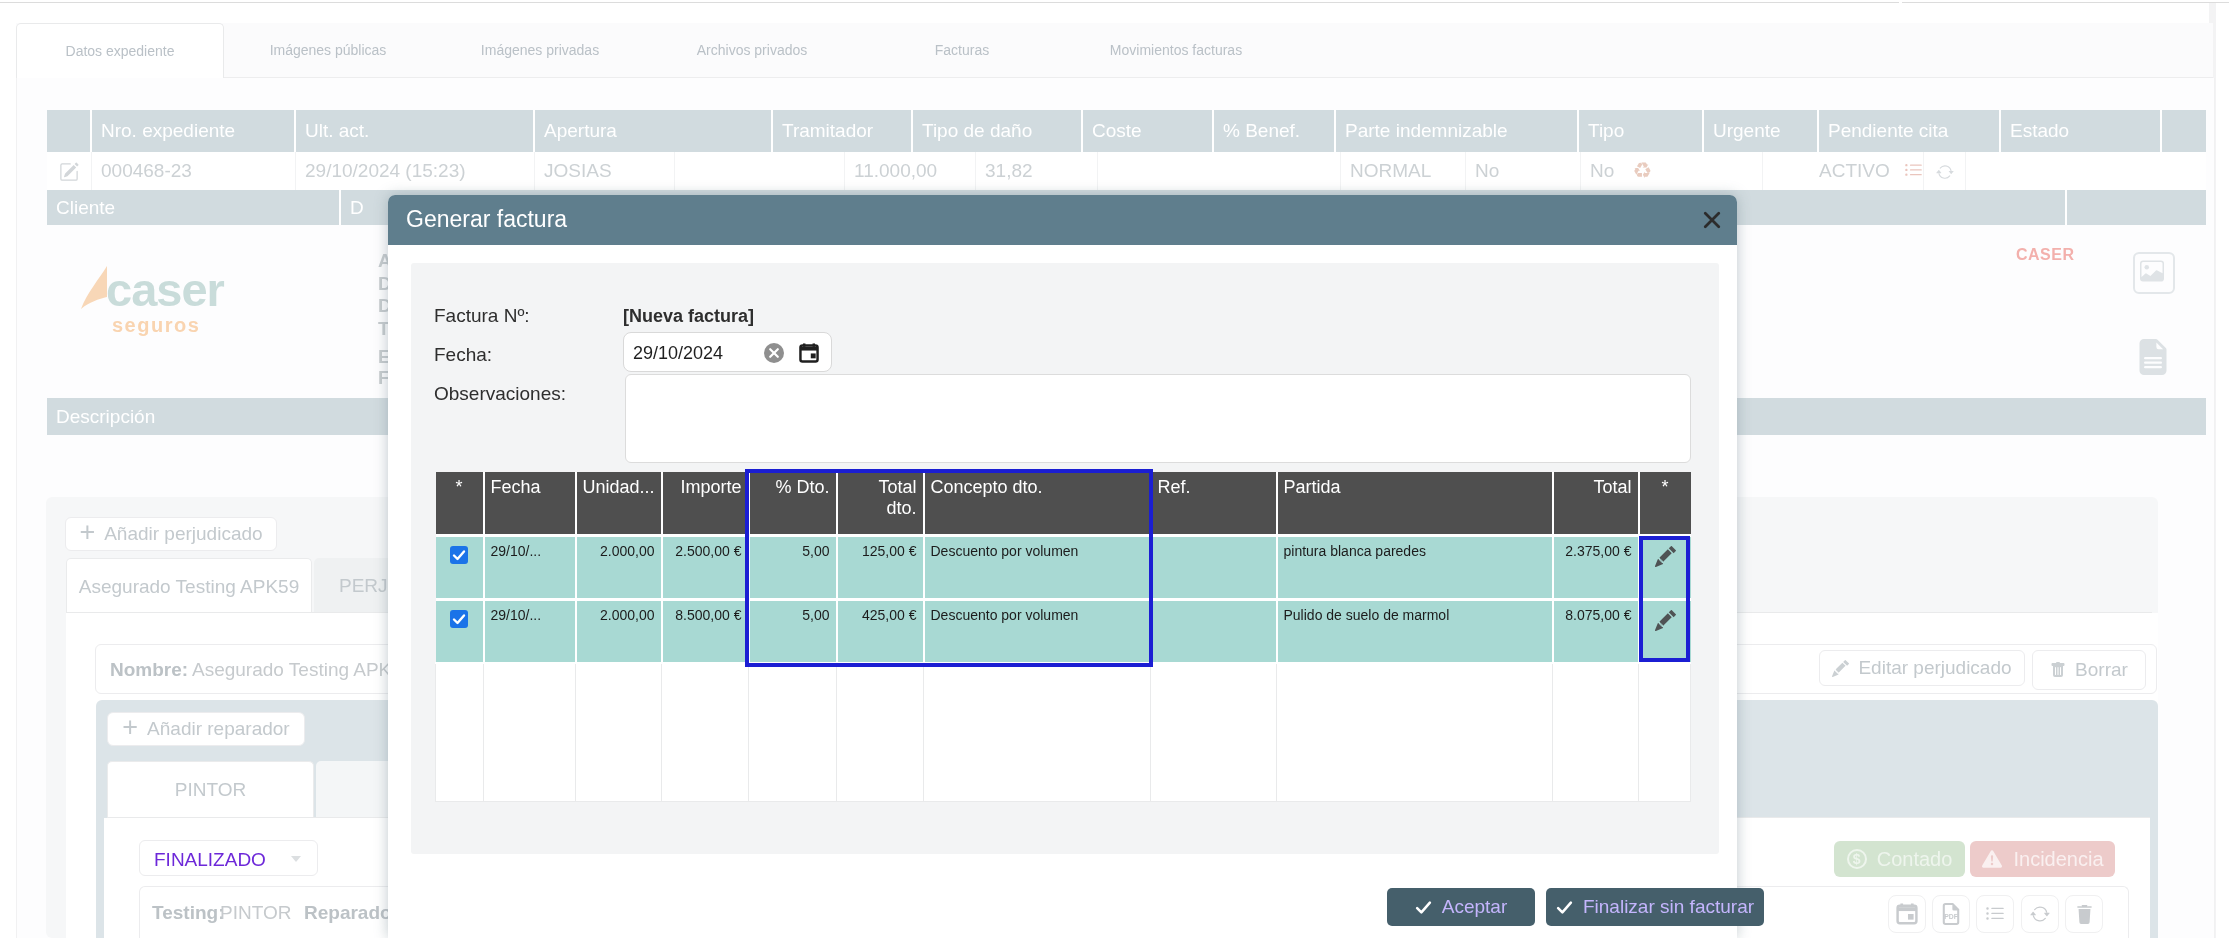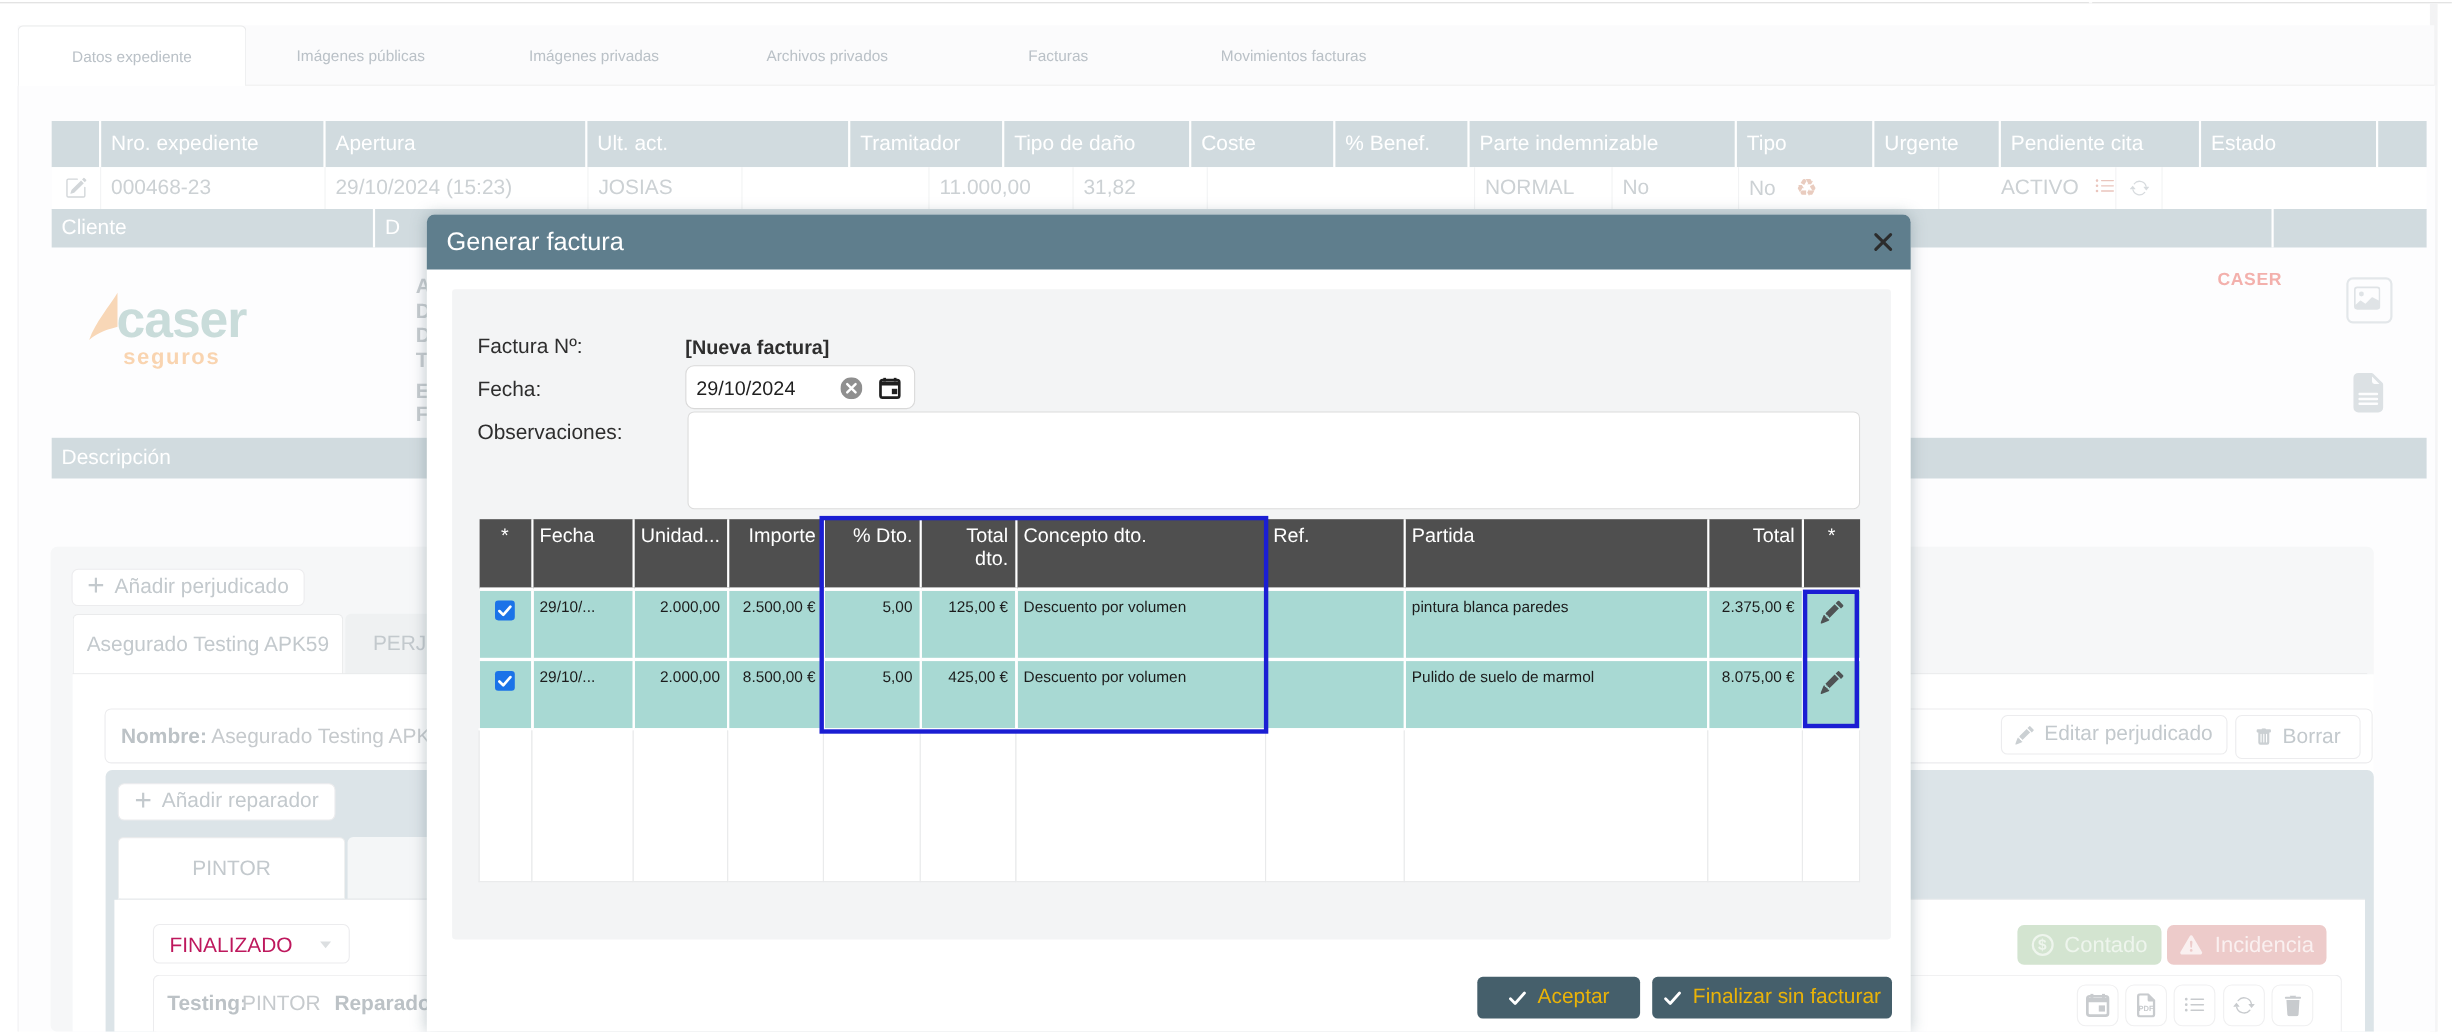--- a/index.html
+++ b/index.html
@@ -80,22 +80,22 @@
   .mtable td:last-child{border-right:none;}
   .mtable tr.filler td{background:#fff;border-right:1px solid #e9eaeb;border-top:2px solid #fff;border-bottom:1px solid #e9eaeb;height:138px;}
   .mtable tr.filler td:first-child{border-left:1px solid #e9eaeb;}
   .tr1 td{height:64px;}
   .tr2 td{height:64px;}
   .ta-r{text-align:right;}
   .ta-c{text-align:center;}
   .checkbox{width:18px;height:18px;background:#1b73e8;border-radius:3px;display:inline-block;margin-top:3px;}
   .annot{position:absolute;border:4px solid #1b1ed3;box-sizing:border-box;}
 
-  .modal-btn{position:absolute;height:38px;background:#455f6b;border-radius:5px;color:#eab308;font-size:19px;
-             display:flex;align-items:center;justify-content:center;gap:10px;box-sizing:border-box;}
+  .modal-btn{position:absolute;height:38px;background:#455f6b;border-radius:5px;color:#c4b5fd;font-size:19px;
+             display:flex;align-items:center;justify-content:center;gap:10px;box-sizing:border-box;margin-left:44px;}
 </style>
 </head>
 <body>
 
 <div id="page">
 
   <div class="abs topline"></div>
   <div class="abs topline-gap" style="left:1899px;width:3px;"></div>
   <div class="abs scroll-track"></div>
 
@@ -106,22 +106,22 @@
   <div class="abs tab" style="left:434px;width:212px;">Imágenes privadas</div>
   <div class="abs tab" style="left:646px;width:212px;">Archivos privados</div>
   <div class="abs tab" style="left:858px;width:208px;">Facturas</div>
   <div class="abs tab" style="left:1066px;width:220px;">Movimientos facturas</div>
 
   <div class="abs content-panel"></div>
 
   <div class="abs bgt-header">
     <div class="c" style="width:45px;"></div>
     <div class="c" style="width:204px;">Nro. expediente</div>
+    <div class="c" style="width:239px;">Ult. act.</div>
     <div class="c" style="width:238px;">Apertura</div>
-    <div class="c" style="width:239px;">Ult. act.</div>
     <div class="c" style="width:140px;">Tramitador</div>
     <div class="c" style="width:170px;">Tipo de daño</div>
     <div class="c" style="width:131px;">Coste</div>
     <div class="c" style="width:122px;">% Benef.</div>
     <div class="c" style="width:243px;">Parte indemnizable</div>
     <div class="c" style="width:125px;">Tipo</div>
     <div class="c" style="width:115px;">Urgente</div>
     <div class="c" style="width:182px;">Pendiente cita</div>
     <div class="c" style="width:161px;">Estado</div>
     <div class="c" style="width:42px;"></div>
@@ -223,21 +223,21 @@
   <div class="abs btn-light" style="left:107px;top:712px;width:198px;height:34px;">
     <span style="font-size:27px;font-weight:300;margin-top:-4px;">+</span>
     <span>Añadir reparador</span>
   </div>
   <div class="abs ptab off" style="left:316px;top:761px;width:244px;height:56px;background:#f4f6f7;"></div>
   <div class="abs ptab on" style="left:107px;top:761px;width:207px;height:56px;line-height:56px;text-align:center;">PINTOR</div>
   <div class="abs tabline" style="left:107px;top:817px;width:2043px;"></div>
   <div class="abs" style="left:104px;top:818px;width:2046px;height:120px;background:#fff;"></div>
 
   <div class="abs white-box" style="left:139px;top:840px;width:179px;height:36px;">
-    <span style="position:absolute;left:14px;top:8px;font-size:19px;color:#be185d;">FINALIZADO</span>
+    <span style="position:absolute;left:14px;top:8px;font-size:19px;color:#6d28d9;">FINALIZADO</span>
     <span style="position:absolute;right:16px;top:15px;width:0;height:0;border-left:5px solid transparent;border-right:5px solid transparent;border-top:6px solid #dcdfe1;"></span>
   </div>
 
   <div class="abs btn-green" style="left:1834px;top:841px;width:131px;height:36px;">
     <span style="display:inline-flex;align-items:center;justify-content:center;width:20px;height:20px;border:2px solid #eef5ed;border-radius:50%;font-size:14px;font-weight:bold;box-sizing:border-box;">$</span>
     <span>Contado</span>
   </div>
   <div class="abs btn-red" style="left:1970px;top:841px;width:145px;height:36px;">
     <svg width="22" height="20" viewBox="0 0 16 16" style="fill:#faf0f0;">
       <path d="M8.982 1.566a1.13 1.13 0 0 0-1.96 0L.165 13.233c-.457.778.091 1.767.98 1.767h13.713c.889 0 1.438-.99.98-1.767L8.982 1.566zM8 5c.535 0 .954.462.9.995l-.35 3.507a.552.552 0 0 1-1.1 0L7.1 5.995A.905.905 0 0 1 8 5zm.002 6a1 1 0 1 1 0 2 1 1 0 0 1 0-2z"></path>

